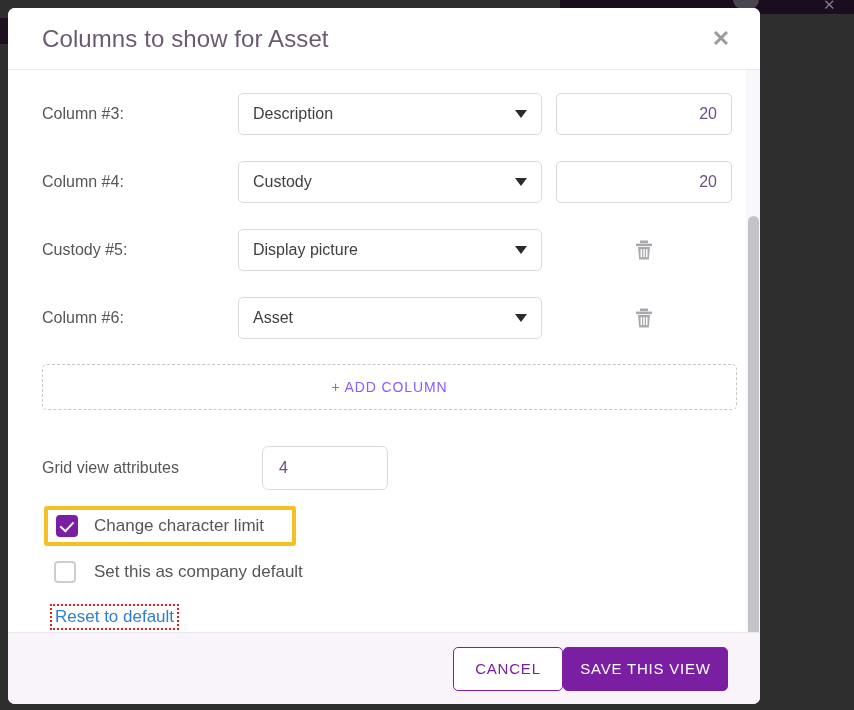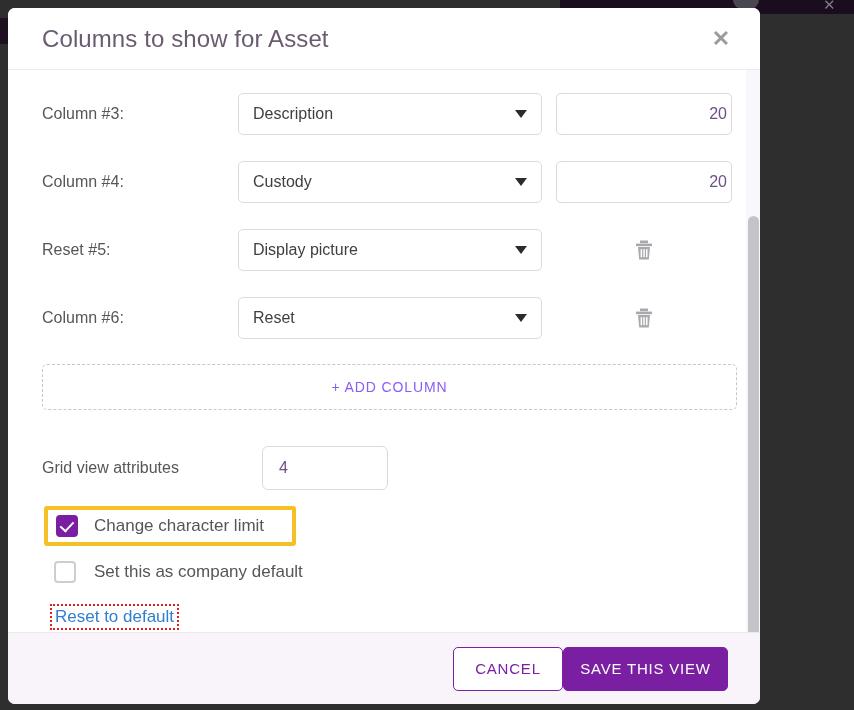--- a/index.html
+++ b/index.html
@@ -126,21 +126,21 @@
     margin-left: 14px;
     width: 176px;
     flex: 0 0 176px;
     height: 42px;
     border: 1px solid #dcdadd;
     border-radius: 5px;
     background: #fff;
     display: flex;
     align-items: center;
     justify-content: flex-end;
-    padding: 0 4px;
+    padding: 0 14px;
     font-size: 16px;
     color: #6d4f86;
     cursor: text;
   }
   .trash-slot {
     margin-left: 14px;
     width: 176px;
     flex: 0 0 176px;
     display: flex;
     align-items: center;
@@ -329,42 +329,42 @@
         <div class="col-label">Column #4:</div>
         <div class="select-box">
           <span>Custody</span>
           <span class="select-arrow"></span>
         </div>
         <div class="num-box">20</div>
       </div>
 
       
       <div class="col-row">
-        <div class="col-label">Reset #5:</div>
+        <div class="col-label">Custody #5:</div>
         <div class="select-box">
           <span>Display picture</span>
           <span class="select-arrow"></span>
         </div>
         <div class="trash-slot">
           <svg class="trash-icon" width="18" height="20" viewBox="0 0 18 20">
             <rect x="5" y="0.5" width="8" height="2.6" fill="#a9a9ad"></rect>
             <rect x="1" y="3.6" width="16" height="2.6" fill="#a9a9ad"></rect>
             <path d="M3 7 L15 7 L13.8 19.5 L4.2 19.5 Z" fill="#a9a9ad"></path>
             <rect x="5.6" y="9.2" width="1.5" height="8" fill="#ffffff"></rect>
             <rect x="8.3" y="9.2" width="1.5" height="8" fill="#ffffff"></rect>
             <rect x="11" y="9.2" width="1.5" height="8" fill="#ffffff"></rect>
           </svg>
         </div>
       </div>
 
       
       <div class="col-row">
         <div class="col-label">Column #6:</div>
         <div class="select-box">
-          <span>Reset</span>
+          <span>Asset</span>
           <span class="select-arrow"></span>
         </div>
         <div class="trash-slot">
           <svg class="trash-icon" width="18" height="20" viewBox="0 0 18 20">
             <rect x="5" y="0.5" width="8" height="2.6" fill="#a9a9ad"></rect>
             <rect x="1" y="3.6" width="16" height="2.6" fill="#a9a9ad"></rect>
             <path d="M3 7 L15 7 L13.8 19.5 L4.2 19.5 Z" fill="#a9a9ad"></path>
             <rect x="5.6" y="9.2" width="1.5" height="8" fill="#ffffff"></rect>
             <rect x="8.3" y="9.2" width="1.5" height="8" fill="#ffffff"></rect>
             <rect x="11" y="9.2" width="1.5" height="8" fill="#ffffff"></rect>

